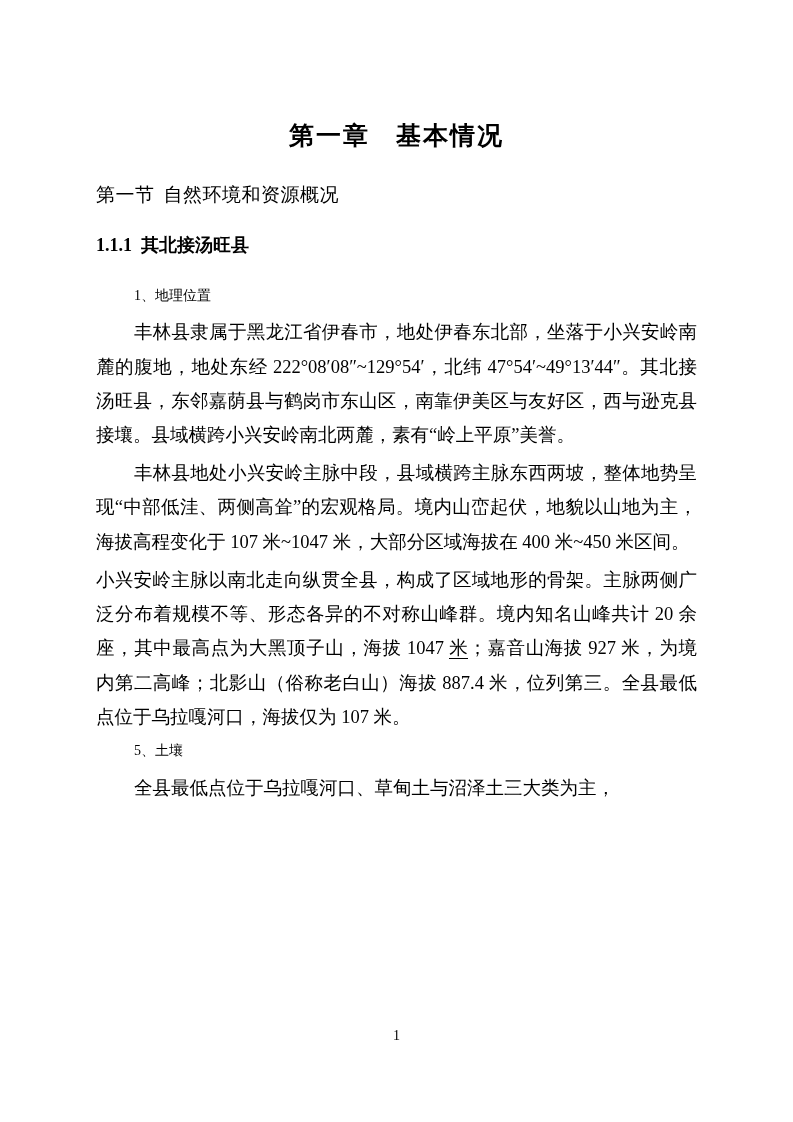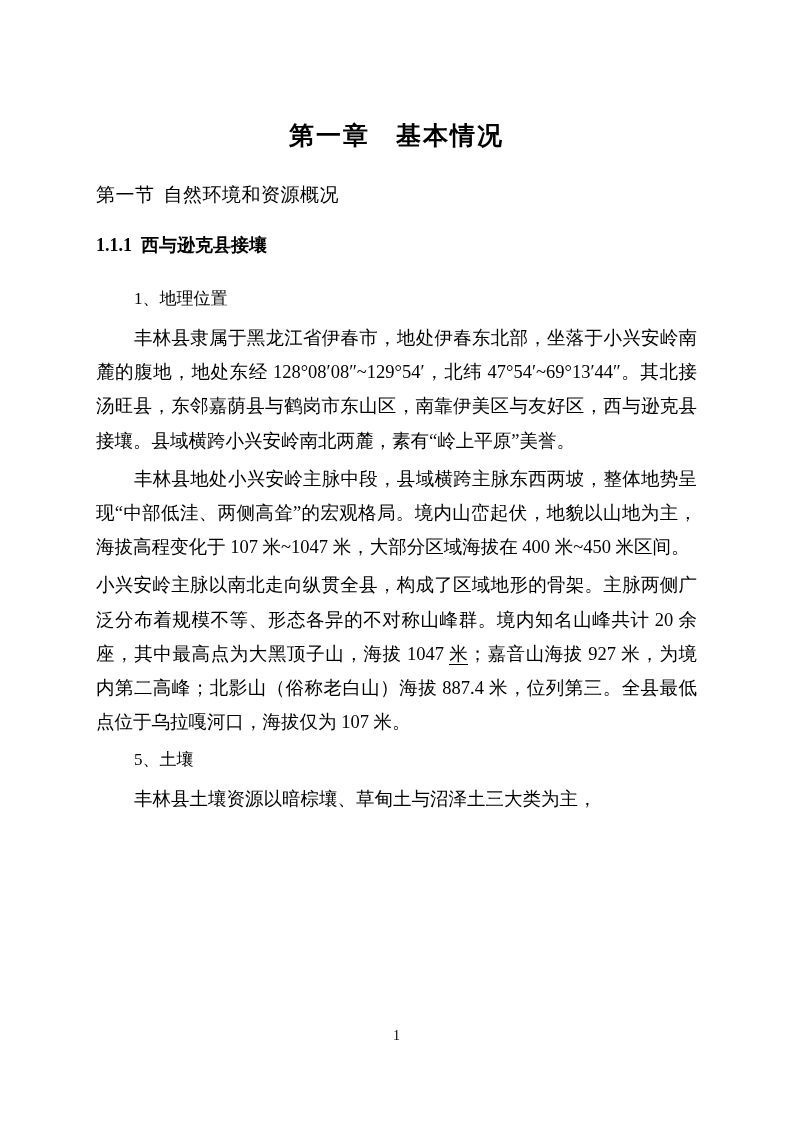--- a/index.html
+++ b/index.html
@@ -49,21 +49,21 @@
   .subsection-title {
     font-size: 18px;
     margin: 0 0 24px 0;
     line-height: 1.5;
   }
   .subsection-title .gap {
     display: inline-block;
     width: 9px;
   }
   .item-title {
-    font-size: 17px;
+    font-size: 14px;
     margin: 0 0 7px 0;
     line-height: 1.85;
     text-indent: 38px;
   }
   p.body-text {
     font-size: 18.5px;
     line-height: 1.85;
     margin: 0 0 4px 0;
     text-align: justify;
     text-justify: inter-ideograph;
@@ -92,31 +92,31 @@
 
   <h1 class="chapter-title">
     <span>第一章</span><span class="gap"></span><span>基本情况</span>
   </h1>
 
   <h2 class="section-title">
     <span>第一节</span><span class="gap"></span><span>自然环境和资源概况</span>
   </h2>
 
   <h3 class="subsection-title">
-    <span>1.1.1</span><span class="gap"></span><span>西与逊克县接壤</span>
+    <span>1.1.1</span><span class="gap"></span><span>其北接汤旺县</span>
   </h3>
 
   <p class="item-title">1、地理位置</p>
 
-  <p class="body-text">丰林县隶属于黑龙江省伊春市，地处伊春东北部，坐落于小兴安岭南麓的腹地，地处东经 128°08′08″~129°54′，北纬 47°54′~69°13′44″。其北接汤旺县，东邻嘉荫县与鹤岗市东山区，南靠伊美区与友好区，西与逊克县接壤。县域横跨小兴安岭南北两麓，素有“岭上平原”美誉。</p>
+  <p class="body-text">丰林县隶属于黑龙江省伊春市，地处伊春东北部，坐落于小兴安岭南麓的腹地，地处东经 222°08′08″~129°54′，北纬 47°54′~49°13′44″。其北接汤旺县，东邻嘉荫县与鹤岗市东山区，南靠伊美区与友好区，西与逊克县接壤。县域横跨小兴安岭南北两麓，素有“岭上平原”美誉。</p>
 
 
   <p class="body-text">丰林县地处小兴安岭主脉中段，县域横跨主脉东西两坡，整体地势呈现“中部低洼、两侧高耸”的宏观格局。境内山峦起伏，地貌以山地为主，海拔高程变化于 107 米~1047 米，大部分区域海拔在 400 米~450 米区间。</p>
 
   <p class="body-text noindent"><span>小兴安岭主脉以南北走向纵贯全县，构成了区域地形的骨架。主脉两侧广泛分布着规模不等、形态各异的不对称山峰群。境内知名山峰共计 20 余座，其中最高点为大黑顶子山，海拔 1047 </span><span class="u">米</span><span>；嘉音山海拔 927 米，为境内第二高峰；北影山（俗称老白山）海拔 887.4 米，位列第三。全县最低点位于乌拉嘎河口，海拔仅为 107 米。</span></p>
 
   <p class="item-title">5、土壤</p>
 
-  <p class="body-text">丰林县土壤资源以暗棕壤、草甸土与沼泽土三大类为主，</p>
+  <p class="body-text">全县最低点位于乌拉嘎河口、草甸土与沼泽土三大类为主，</p>
 
 </div>
 
 <div class="page-number">1</div>
 
 </body></html>

